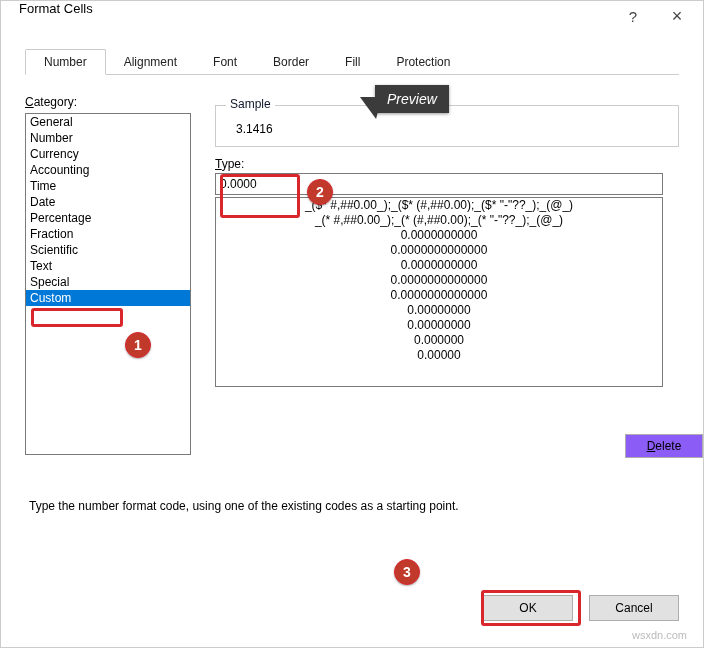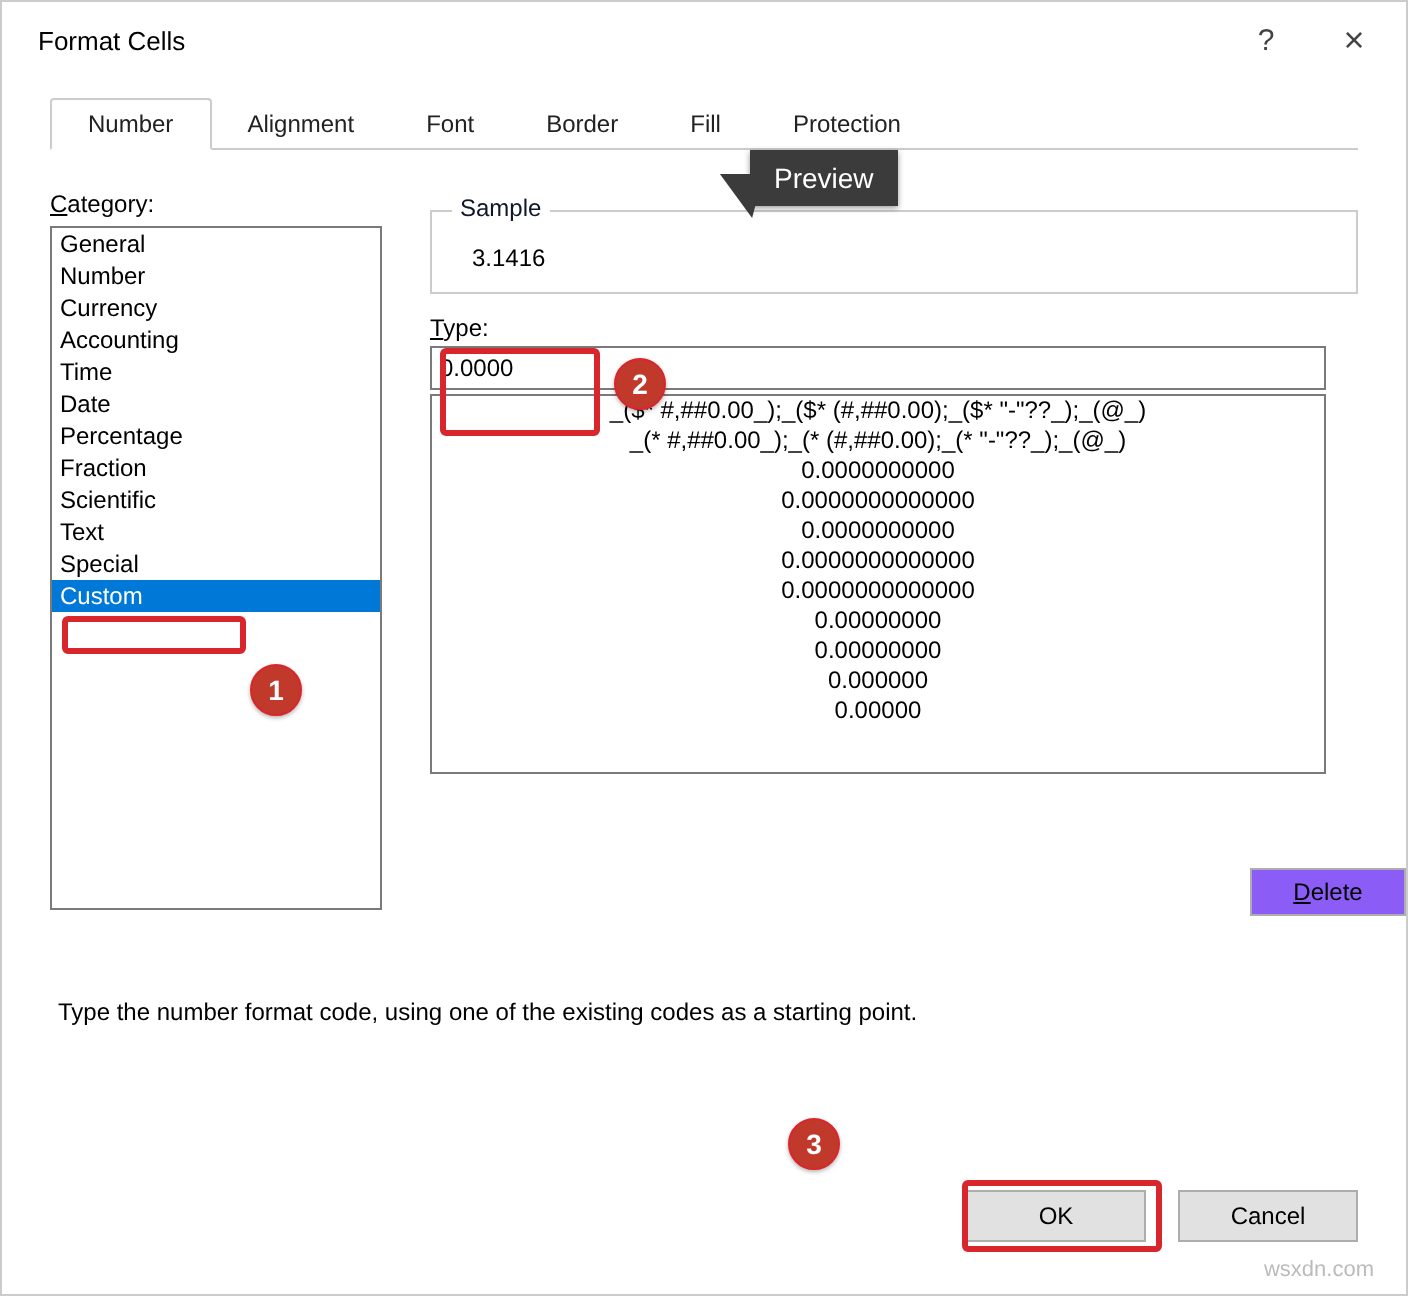--- a/index.html
+++ b/index.html
@@ -1,19 +1,19 @@
 <!DOCTYPE html>
 <html><head>
 <meta charset="utf-8">
 <style>
   * { box-sizing: border-box; }
   html, body { margin: 0; padding: 0; }
   body { font-family: "Segoe UI", Tahoma, sans-serif; font-size: 12px; color: #000; background: #fff; }
   .dialog { width: 704px; height: 648px; position: relative; background: #fff; border: 1px solid #ccc; }
-  .titlebar { height: 38px; display: flex; align-items: center; padding-left: 18px; padding-right: 4px; }
+  .titlebar { height: 38px; display: flex; padding-left: 18px; padding-right: 4px; }
   .title { flex: 1; font-size: 13px; }
   .titlebar .btn { width: 44px; height: 30px; display: flex; align-items: center; justify-content: center; color: #444; }
 
   .content { padding: 10px 24px 0 24px; position: relative; }
 
   .tabs { display: flex; border-bottom: 1px solid #ccc; height: 26px; align-items: flex-end; }
   .tab { padding: 5px 18px 5px 18px; font-size: 12px; color: #222; position: relative; cursor: pointer; white-space: nowrap; }
   .tab.active { border: 1px solid #ccc; border-bottom: 1px solid #fff; background: #fff; margin-bottom: -1px; border-radius: 2px 2px 0 0; }
 
   .body { padding-top: 20px; display: flex; gap: 20px; }
@@ -128,21 +128,21 @@
 
   <div class="hint">Type the number format code, using one of the existing codes as a starting point.</div>
 
   <div class="buttons">
     <button>OK</button>
     <button>Cancel</button>
   </div>
 
   <div class="watermark">wsxdn.com</div>
 
-  <div class="preview-tag" style="top:74px; left:374px;">Preview</div>
+  <div class="preview-tag" style="top:84px; left:374px;font-style:italic;">Preview</div>
 
   <div class="callout-red" style="top:307px; left:30px; width:92px; height:19px;"></div>
   <div class="badge" style="top:331px; left:124px;">1</div>
 
   <div class="callout-red" style="top:173px; left:219px; width:80px; height:44px;"></div>
   <div class="badge" style="top:178px; left:306px;">2</div>
 
   <div class="callout-red" style="bottom:21px; right:122px; width:100px; height:36px;"></div>
   <div class="badge" style="bottom:62px; left:393px;">3</div>
 

